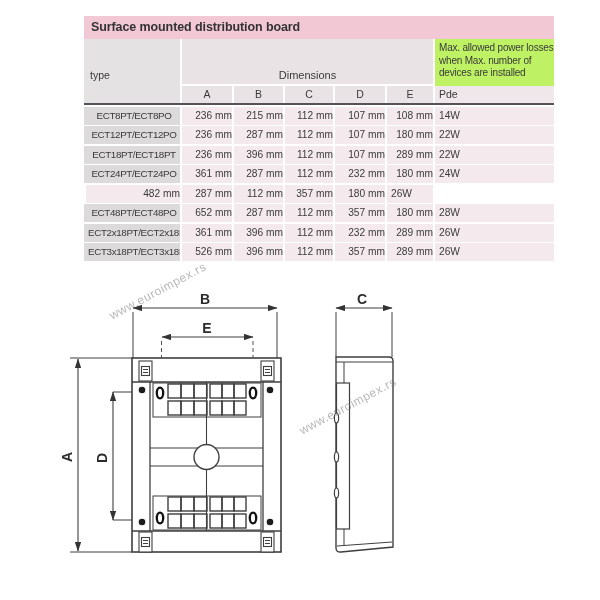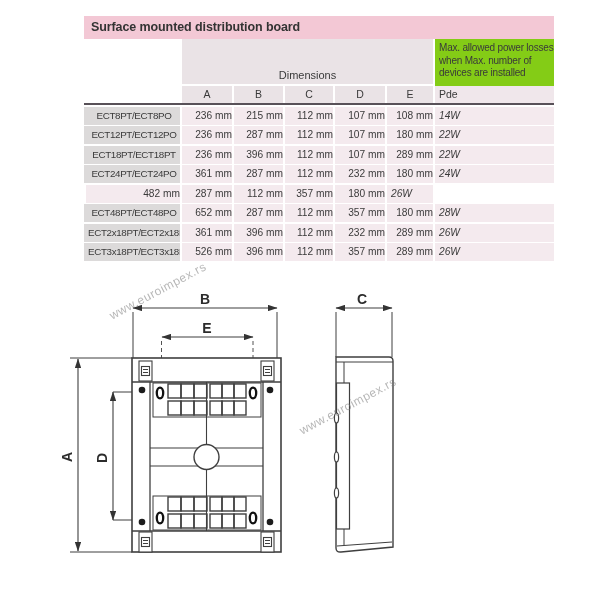--- a/index.html
+++ b/index.html
@@ -24,21 +24,21 @@
     grid-column:1;grid-row:1/3;background:#e4e2e2;
     display:flex;align-items:flex-end;padding:0 0 22px 6px;font-size:10.5px;
     box-sizing:border-box;
   }
   .h-dims{
     grid-column:2/7;grid-row:1;background:#eae3e6;border-left:2px solid #fff;
     display:flex;align-items:flex-end;justify-content:center;padding-bottom:3px;
     font-size:11px;box-sizing:border-box;
   }
   .h-max{
-    grid-column:7;grid-row:1/3;background:#84cc16;border-left:2px solid #fff;
+    grid-column:7;grid-row:1/3;background:#bef264;border-left:2px solid #fff;
     font-size:10px;line-height:12.5px;letter-spacing:-0.2px;
     padding:3px 0 0 4px;box-sizing:border-box;
   }
   .h-letter{
     background:#eae3e6;border-left:2px solid #fff;border-top:2px solid #fff;
     text-align:center;font-size:10.5px;line-height:17px;box-sizing:border-box;
   }
   .h-pde{
     grid-column:7;grid-row:2;align-self:end;
     font-size:10.5px;line-height:17px;padding-left:4px;
@@ -47,40 +47,41 @@
   .row{
     display:grid;
     grid-template-columns:96px 52px 51px 50px 52px 48px 121px;
     height:18px;line-height:18px;margin-top:1.5px;font-size:10.2px;
   }
   .row .cell{background:#f4eaee;border-left:2px solid #fff;text-align:right;box-sizing:border-box;}
   .row .c-type{
     background:#dcdada;border-left:none;text-align:center;padding-left:4px;
     font-size:9.8px;letter-spacing:-0.35px;white-space:nowrap;overflow:hidden;
   }
-  .row .c-pde{text-align:left;padding-left:4px;font-style:italic;}
+  .row .c-pde{text-align:left;padding-left:4px;}
   
   .diagram{position:absolute;left:0;top:285px;}
   .dim-label{font-family:"Liberation Sans",sans-serif;font-size:14px;font-weight:bold;fill:#2c2c2c;}
   
   .wm{
     position:absolute;color:rgba(122,122,122,0.55);font-size:12px;
     letter-spacing:0.6px;white-space:nowrap;transform:rotate(-28deg);
     transform-origin:center;pointer-events:none;
   }
   .wm1{left:104px;top:284px;}
   .wm2{left:294px;top:399px;}
 </style>
 </head>
 <body>
 
 <div class="table-wrap">
   <div class="title-bar">Surface mounted distribution board</div>
 
   <div class="hdr">
+    <div class="h-type">type</div>
     <div class="h-dims">Dimensions</div>
     <div class="h-max">Max. allowed power losses when Max. number of devices are installed</div>
     <div class="h-letter" style="grid-column:2;grid-row:2;">A</div>
     <div class="h-letter" style="grid-column:3;grid-row:2;">B</div>
     <div class="h-letter" style="grid-column:4;grid-row:2;">C</div>
     <div class="h-letter" style="grid-column:5;grid-row:2;">D</div>
     <div class="h-letter" style="grid-column:6;grid-row:2;">E</div>
     <div class="h-pde" style="background:#f0e7eb;border-left:2px solid #fff;">Pde</div>
   </div>
 

